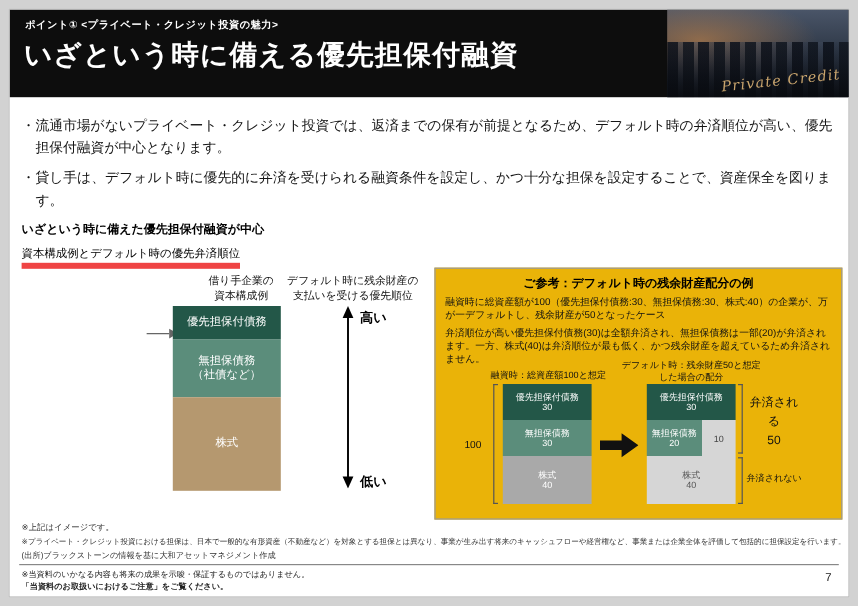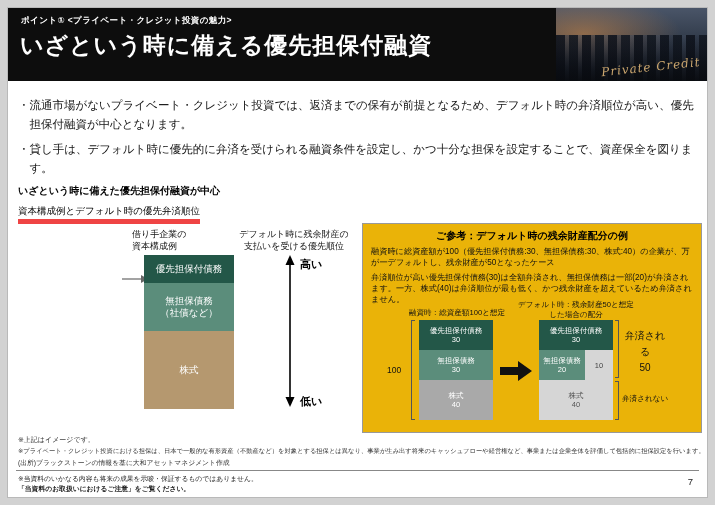--- a/index.html
+++ b/index.html
@@ -45,21 +45,21 @@
   .sec-h  { position:absolute; left:10px; top:176px; font-size:10px; font-weight:bold; color:#000; white-space:nowrap; }
   .sec-sub{ position:absolute; left:10px; top:197px; font-size:9.5px; color:#000; border-bottom:5px solid #ef4444; padding-bottom:1px; white-space:nowrap; }
 
   
   .target-box {
     position:absolute; left:27px; top:246px; width:86px; height:46px;
     background:var(--box-gray,#d9d9d9); color:#111; font-size:9px; line-height:1.35;
     padding:3px 6px; display:flex; align-items:center;
   }
   .arrow-h { position:absolute; left:114px; top:262px; }
-  .stack-title { position:absolute; left:124px; top:221px; width:90px; text-align:left; font-size:9px; line-height:1.3; color:#111; }
+  .stack-title { position:absolute; left:148px; top:221px; width:90px; text-align:center; font-size:9px; line-height:1.3; color:#111; }
   .stack { position:absolute; left:136px; top:247px; width:90px; }
   .seg { display:flex; flex-direction:column; align-items:center; justify-content:center; color:#fff; font-size:9.5px; line-height:1.25; text-align:center; }
   .seg-senior   { height:28px; background:var(--dark-green,#235748); }
   .seg-unsec    { height:48px; background:var(--mid-green,#5b8d7b); }
   .seg-equity   { height:78px; background:var(--tan,#b5986f); }
   .priority-label { position:absolute; left:230px; top:221px; width:112px; text-align:center; font-size:9px; line-height:1.3; color:#111; }
   .arrow-v { position:absolute; left:276px; top:247px; }
   .lbl-high { position:absolute; left:292px; top:249px; font-size:11px; font-weight:bold; color:#000; }
   .lbl-low  { position:absolute; left:292px; top:386px; font-size:11px; font-weight:bold; color:#000; }
 

